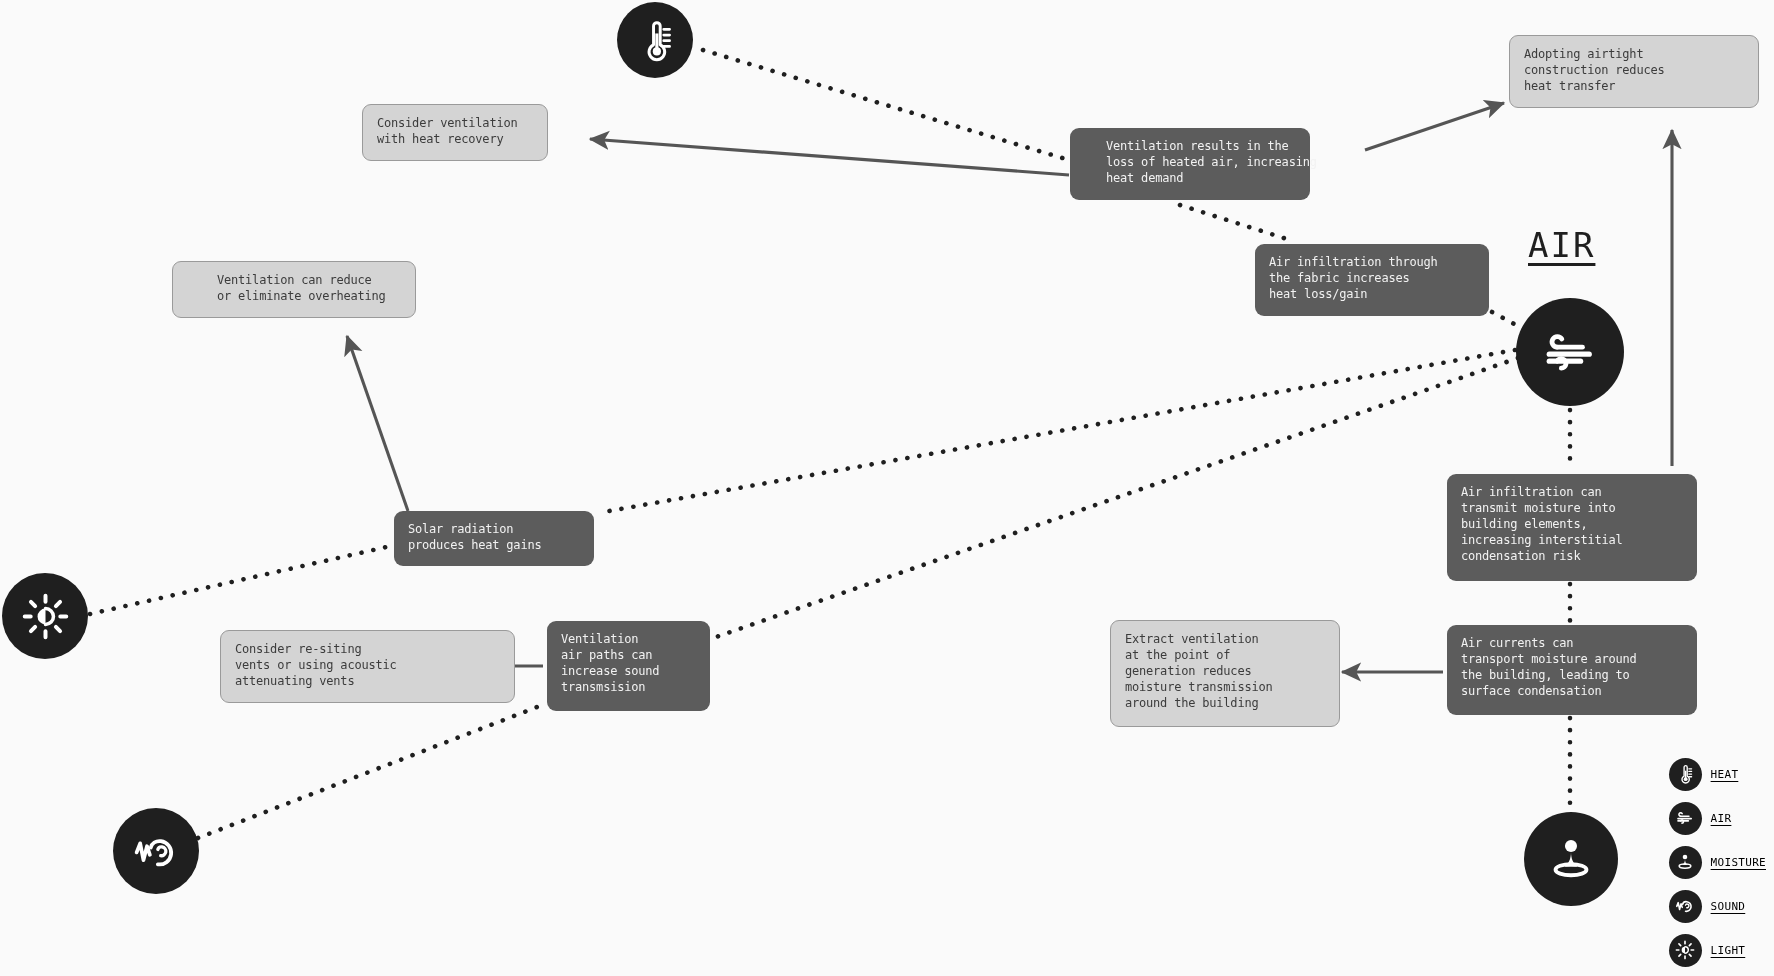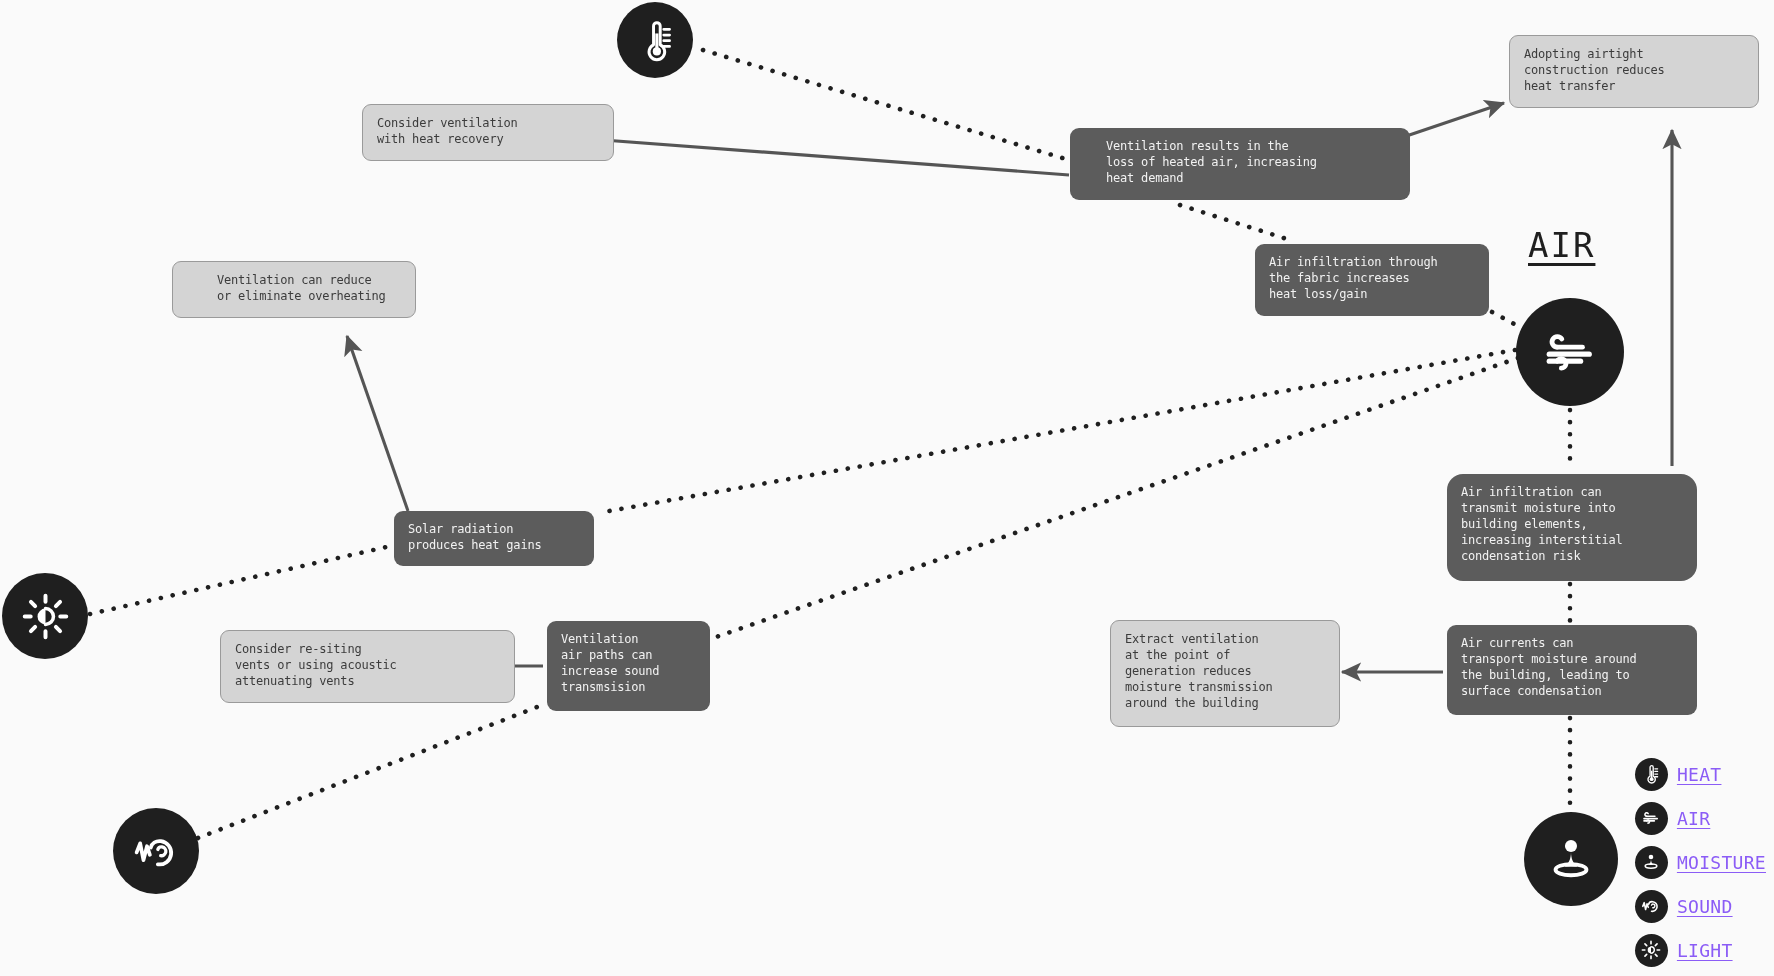--- a/index.html
+++ b/index.html
@@ -73,22 +73,22 @@
   }
   .legend-badge{
     width:33px;height:33px;
     border-radius:50%;
     background:#1f1f1f;
     display:flex;align-items:center;justify-content:center;
     flex:0 0 auto;
   }
   .legend-label{
     margin-left:9px;
-    font-size:18px;
-    color:#8b5cf6;
+    font-size:11px;
+    color:#000000;
     text-decoration:underline;
     text-underline-offset:3px;
     letter-spacing:0.3px;
   }
 </style>
 </head>
 <body>
 
 <div id="canvas">
 
@@ -112,34 +112,34 @@
         <polyline points="1443,672 1342,672" fill="none" stroke="#555555" stroke-width="3.1" marker-end="url(#arrowhead)"></polyline>
         <polyline points="1672,466 1672,130" fill="none" stroke="#555555" stroke-width="3.1" marker-end="url(#arrowhead)"></polyline>
         <polyline points="408,511 347,336" fill="none" stroke="#555555" stroke-width="3.1" marker-end="url(#arrowhead)"></polyline>
         <polyline points="90,614 391,546" fill="none" stroke="#1f1f1f" stroke-width="4.6" stroke-dasharray="0.1 12" stroke-linecap="round"></polyline>
         <polyline points="543,666 472,666" fill="none" stroke="#555555" stroke-width="3.1" marker-end="url(#arrowhead)"></polyline>
         <polyline points="198,838 545,704" fill="none" stroke="#1f1f1f" stroke-width="4.6" stroke-dasharray="0.1 12" stroke-linecap="round"></polyline>
       </g>
   </svg>
 
   <div id="boxes-layer">
-      <div class="node-box light" style="left: 362px; top: 104px; width: 252px; min-height: 52px;">Consider ventilation
+      <div class="node-box light" style="left: 362px; top: 104px; width: 186px; min-height: 52px;">Consider ventilation
 with heat recovery</div>
       <div class="node-box light" style="left: 1509px; top: 35px; width: 250px; min-height: 72px;">Adopting airtight
 construction reduces
 heat transfer</div>
-      <div class="node-box dark" style="left: 1070px; top: 128px; width: 340px; min-height: 72px; padding-left: 36px;">Ventilation results in the
+      <div class="node-box dark" style="left: 1070px; top: 128px; width: 240px; min-height: 72px; padding-left: 36px;">Ventilation results in the
 loss of heated air, increasing
 heat demand</div>
       <div class="node-box light" style="left: 172px; top: 261px; width: 244px; min-height: 52px; padding-left: 44px;">Ventilation can reduce
 or eliminate overheating</div>
       <div class="node-box dark" style="left: 1255px; top: 244px; width: 234px; min-height: 72px;">Air infiltration through
 the fabric increases
 heat loss/gain</div>
-      <div class="node-box dark" style="left: 1447px; top: 474px; width: 250px; min-height: 107px; border-radius: 16px;">Air infiltration can
+      <div class="node-box dark" style="left: 1447px; top: 474px; width: 250px; min-height: 107px;">Air infiltration can
 transmit moisture into
 building elements,
 increasing interstitial
 condensation risk</div>
       <div class="node-box dark" style="left: 394px; top: 511px; width: 200px; min-height: 52px;">Solar radiation
 produces heat gains</div>
       <div class="node-box dark" style="left: 1447px; top: 625px; width: 250px; min-height: 90px;">Air currents can
 transport moisture around
 the building, leading to
 surface condensation</div>

